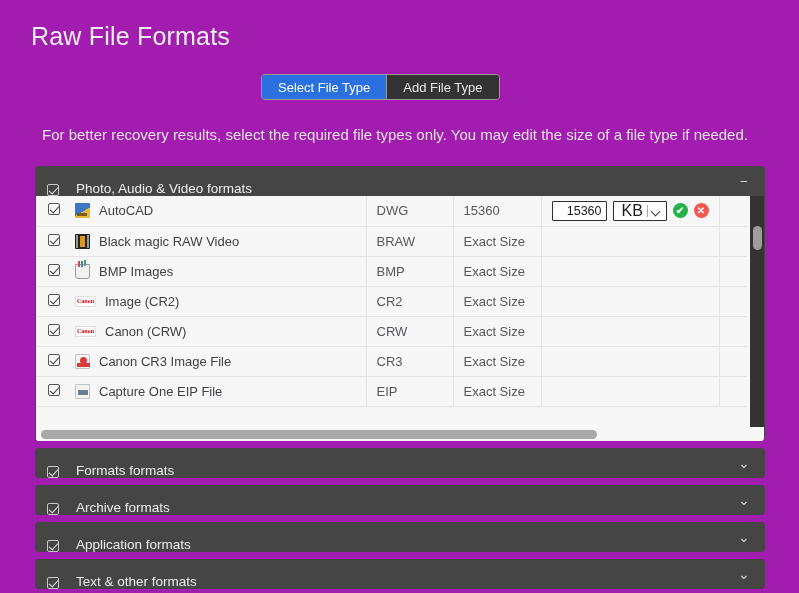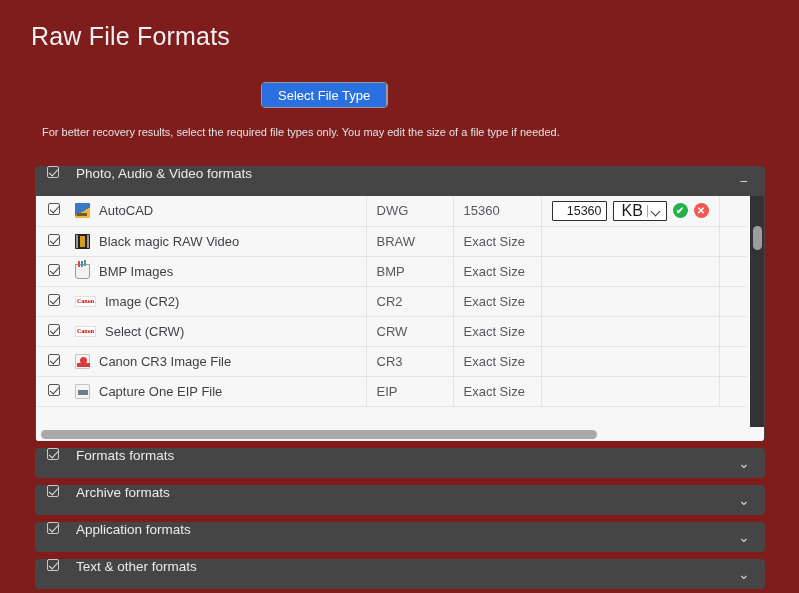--- a/index.html
+++ b/index.html
@@ -6,36 +6,36 @@
   html, body {
     margin: 0; padding: 0;
     width: 799px; height: 593px;
     background: #2b2b2b;
     font-family: "Liberation Sans", sans-serif;
     overflow: hidden;
   }
   #app {
     position: relative;
     width: 799px; height: 593px;
-    background: #7f1d1d;
+    background: #a21caf;
   }
 
   
   .page-title {
     position: absolute;
     left: 31px; top: 22px;
     font-size: 25px;
     color: #f0f0f0;
     letter-spacing: .2px;
   }
 
   
   .tabs {
     position: absolute;
-    left: 261px; top: 82px;
+    left: 261px; top: 74px;
     display: flex;
     border: 1px solid #9a9a9a;
     border-radius: 4px;
     overflow: hidden;
     height: 26px;
   }
   .tab {
     display: flex; align-items: center; justify-content: center;
     font-size: 13px;
     padding: 0 16px;
@@ -48,39 +48,39 @@
   .tab.active {
     background: #2a70e0;
     color: #ffffff;
     border-right: 1px solid #9a9a9a;
   }
 
   
   .description {
     position: absolute;
     left: 42px; top: 126px;
-    font-size: 11px;
+    font-size: 15px;
     color: #e3e3e3;
   }
 
   
   .panels {
     position: absolute;
     left: 35px; top: 166px;
     width: 730px;
   }
 
   .section {
     background: #454545;
     border-radius: 4px;
     margin-bottom: 7px;
   }
   .section-header {
     display: flex;
-    align-items: flex-start;
+    align-items: flex-end;
     height: 30px;
     padding: 0 12px 0 12px;
     color: #ececec;
     font-size: 13.5px;
     cursor: pointer;
     position: relative;
   }
   .section-header .sec-label { margin-left: 17px; }
   .section-header .toggle-glyph {
     position: absolute;
@@ -254,20 +254,21 @@
 </style>
 </head>
 <body>
 
 <div id="app">
 
   <div class="page-title">Raw File Formats</div>
 
   <div class="tabs">
     <div class="tab active">Select File Type</div>
+    <div class="tab">Add File Type</div>
   </div>
 
   <div class="description">For better recovery results, select the required file types only. You may edit the size of a file type if needed.</div>
 
   <div class="panels">
 
     <div class="section">
       <div class="section-header">
         <span class="cb"></span>
         <span class="sec-label">Photo, Audio &amp; Video formats</span>
@@ -344,21 +345,21 @@
               <td class="c-size">Exact Size</td>
               <td class="c-edit"></td>
               <td class="c-tail"></td>
             </tr>
 
             <tr>
               <td class="c-check"><span class="cb light"></span></td>
               <td class="c-name">
                 <span class="name-cell">
                   <span class="ficon ico-canon"></span>
-                  <span class="name-txt">Select (CRW)</span>
+                  <span class="name-txt">Canon (CRW)</span>
                 </span>
               </td>
               <td class="c-ext">CRW</td>
               <td class="c-size">Exact Size</td>
               <td class="c-edit"></td>
               <td class="c-tail"></td>
             </tr>
 
             <tr>
               <td class="c-check"><span class="cb light"></span></td>

